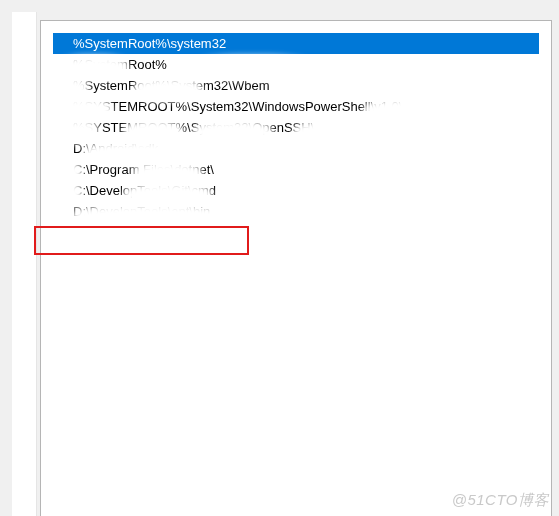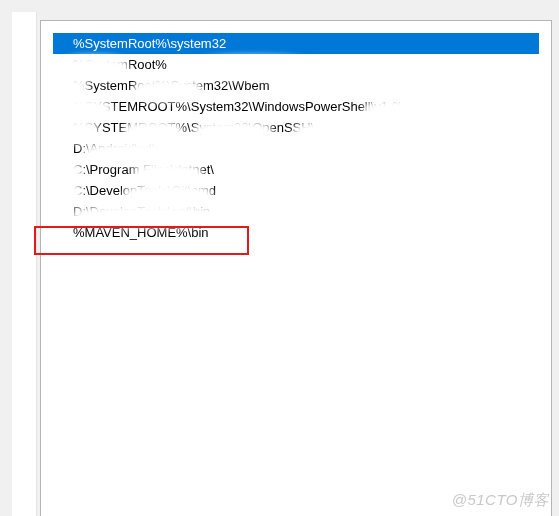--- a/index.html
+++ b/index.html
@@ -78,18 +78,17 @@
 
 <div class="row selected"><span class="txt">%SystemRoot%\system32</span></div>
     <div class="row"><span class="txt">%SystemRoot%</span><div class="smudge" style="left: 6px; top: 2px; width: 70px; height: 16px;"></div><div class="smudge" style="left: 140px; top: 2px; width: 120px; height: 16px;"></div></div>
     <div class="row"><span class="txt">%SystemRoot%\System32\Wbem</span><div class="smudge" style="left: 6px; top: 3px; width: 30px; height: 14px;"></div><div class="smudge" style="left: 80px; top: 3px; width: 70px; height: 14px;"></div></div>
     <div class="row"><span class="txt">%SYSTEMROOT%\System32\WindowsPowerShell\v1.0\</span><div class="smudge" style="left: 0px; top: 2px; width: 60px; height: 16px;"></div><div class="smudge" style="left: 310px; top: 2px; width: 110px; height: 16px;"></div></div>
     <div class="row"><span class="txt">%SYSTEMROOT%\System32\OpenSSH\</span><div class="smudge" style="left: 6px; top: 3px; width: 40px; height: 14px;"></div><div class="smudge" style="left: 70px; top: 3px; width: 60px; height: 14px;"></div><div class="smudge" style="left: 140px; top: 3px; width: 80px; height: 14px;"></div><div class="smudge" style="left: 240px; top: 3px; width: 90px; height: 14px;"></div></div>
     <div class="row"><span class="txt">D:\Android\sdk</span><div class="smudge" style="left: 30px; top: 3px; width: 120px; height: 16px;"></div></div>
     <div class="row"><span class="txt">C:\Program Files\dotnet\</span><div class="smudge" style="left: 6px; top: 3px; width: 20px; height: 14px;"></div><div class="smudge" style="left: 80px; top: 3px; width: 70px; height: 14px;"></div></div>
     <div class="row"><span class="txt">C:\DevelopTools\Git\cmd</span><div class="smudge" style="left: 6px; top: 3px; width: 20px; height: 14px;"></div><div class="smudge" style="left: 70px; top: 3px; width: 90px; height: 14px;"></div><div class="smudge" style="left: 170px; top: 3px; width: 60px; height: 14px;"></div></div>
     <div class="row"><span class="txt">D:\DevelopTools\ant\bin</span><div class="smudge" style="left: 18px; top: 3px; width: 160px; height: 16px;"></div></div>
-    <div class="row"><span class="txt">%MAVEN_HOME%\bin</span></div>
   </div>
 
 <div class="highlight-box" style="left: 22px; top: 214px; width: 215px; height: 29px;"></div>
 
 <div class="watermark">@51CTO博客</div>
 
 </body></html>

